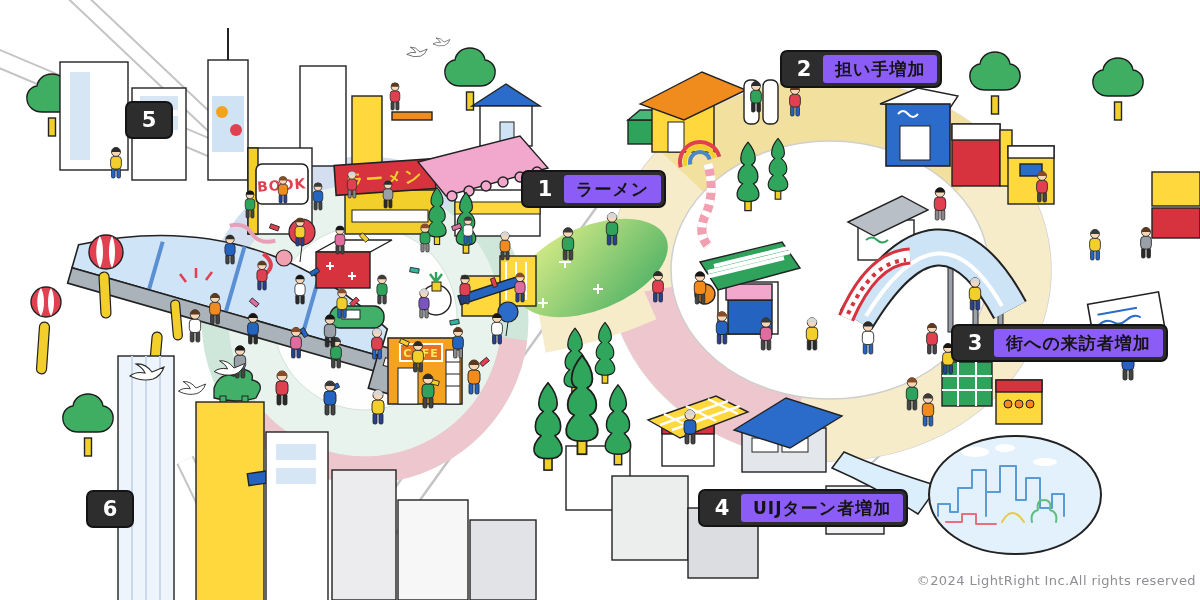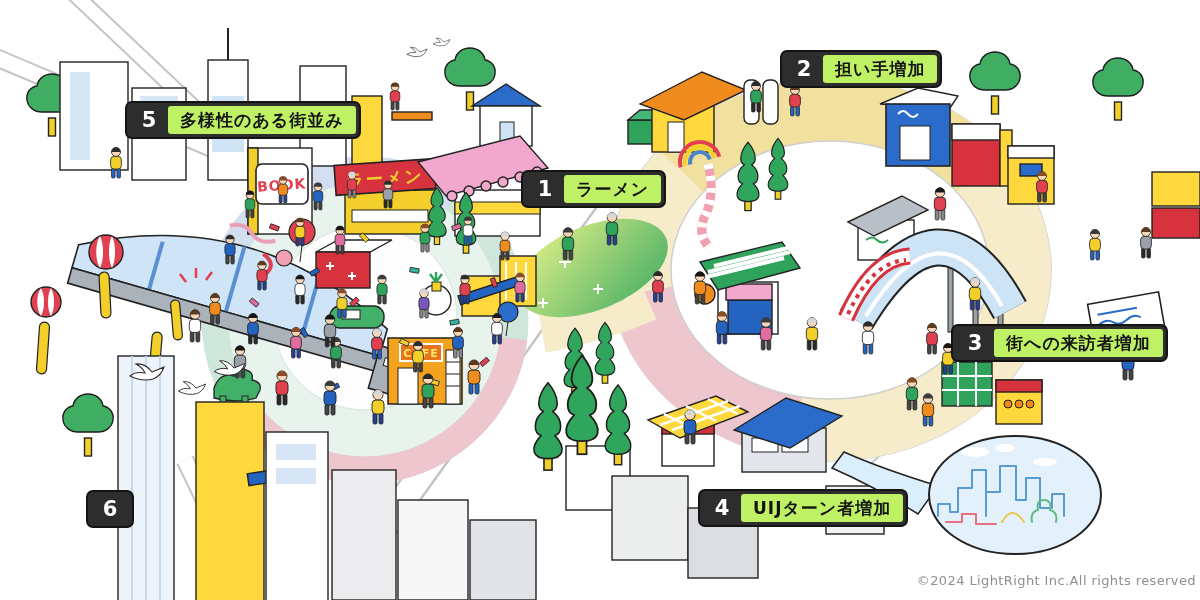--- a/index.html
+++ b/index.html
@@ -3,21 +3,21 @@
 <meta charset="utf-8">
 <style>
   html,body{margin:0;padding:0;background:#fff;}
   .stage{position:relative;width:1200px;height:600px;background:#ffffff;overflow:hidden;
          font-family:"DejaVu Sans",sans-serif;}
   .stage svg{position:absolute;left:0;top:0;}
   .label{position:absolute;display:flex;align-items:stretch;background:#2d2d2d;
          border:2px solid #141414;border-radius:7px;padding:3px;z-index:10;}
   .label .num{color:#ffffff;font-weight:bold;font-size:21px;line-height:28px;
               min-width:34px;text-align:center;padding:0 2px;}
-  .label .txt{background:#bef264;border-radius:3px;font-weight:bold;font-size:17px;
+  .label .txt{background:#8b5cf6;border-radius:3px;font-weight:bold;font-size:17px;
               line-height:28px;padding:0 12px;color:#141414;letter-spacing:1px;white-space:nowrap;}
   .copyright{position:absolute;right:4px;bottom:12px;font-size:13px;color:#8e8e93;
              letter-spacing:.4px;z-index:10;}
 </style>
 </head>
 <body>
 
 <div class="stage">
 
 <svg width="1200" height="600" viewBox="0 0 1200 600">
@@ -768,21 +768,20 @@
 <div class="label" style="left:951px;top:324px">
   <span class="num">3</span>
   <span class="txt">街への来訪者増加</span>
 </div>
 <div class="label" style="left:698px;top:489px">
   <span class="num">4</span>
   <span class="txt">UIJターン者増加</span>
 </div>
 <div class="label" style="left:125px;top:101px">
   <span class="num">5</span>
-  <span class="txt">多様性のある街並み</span>
 </div>
 <div class="label" style="left:86px;top:490px">
   <span class="num">6</span>
 </div>
 
 <div class="copyright">©2024 LightRight Inc.All rights reserved</div>
 
 </div>
 
 </body></html>

